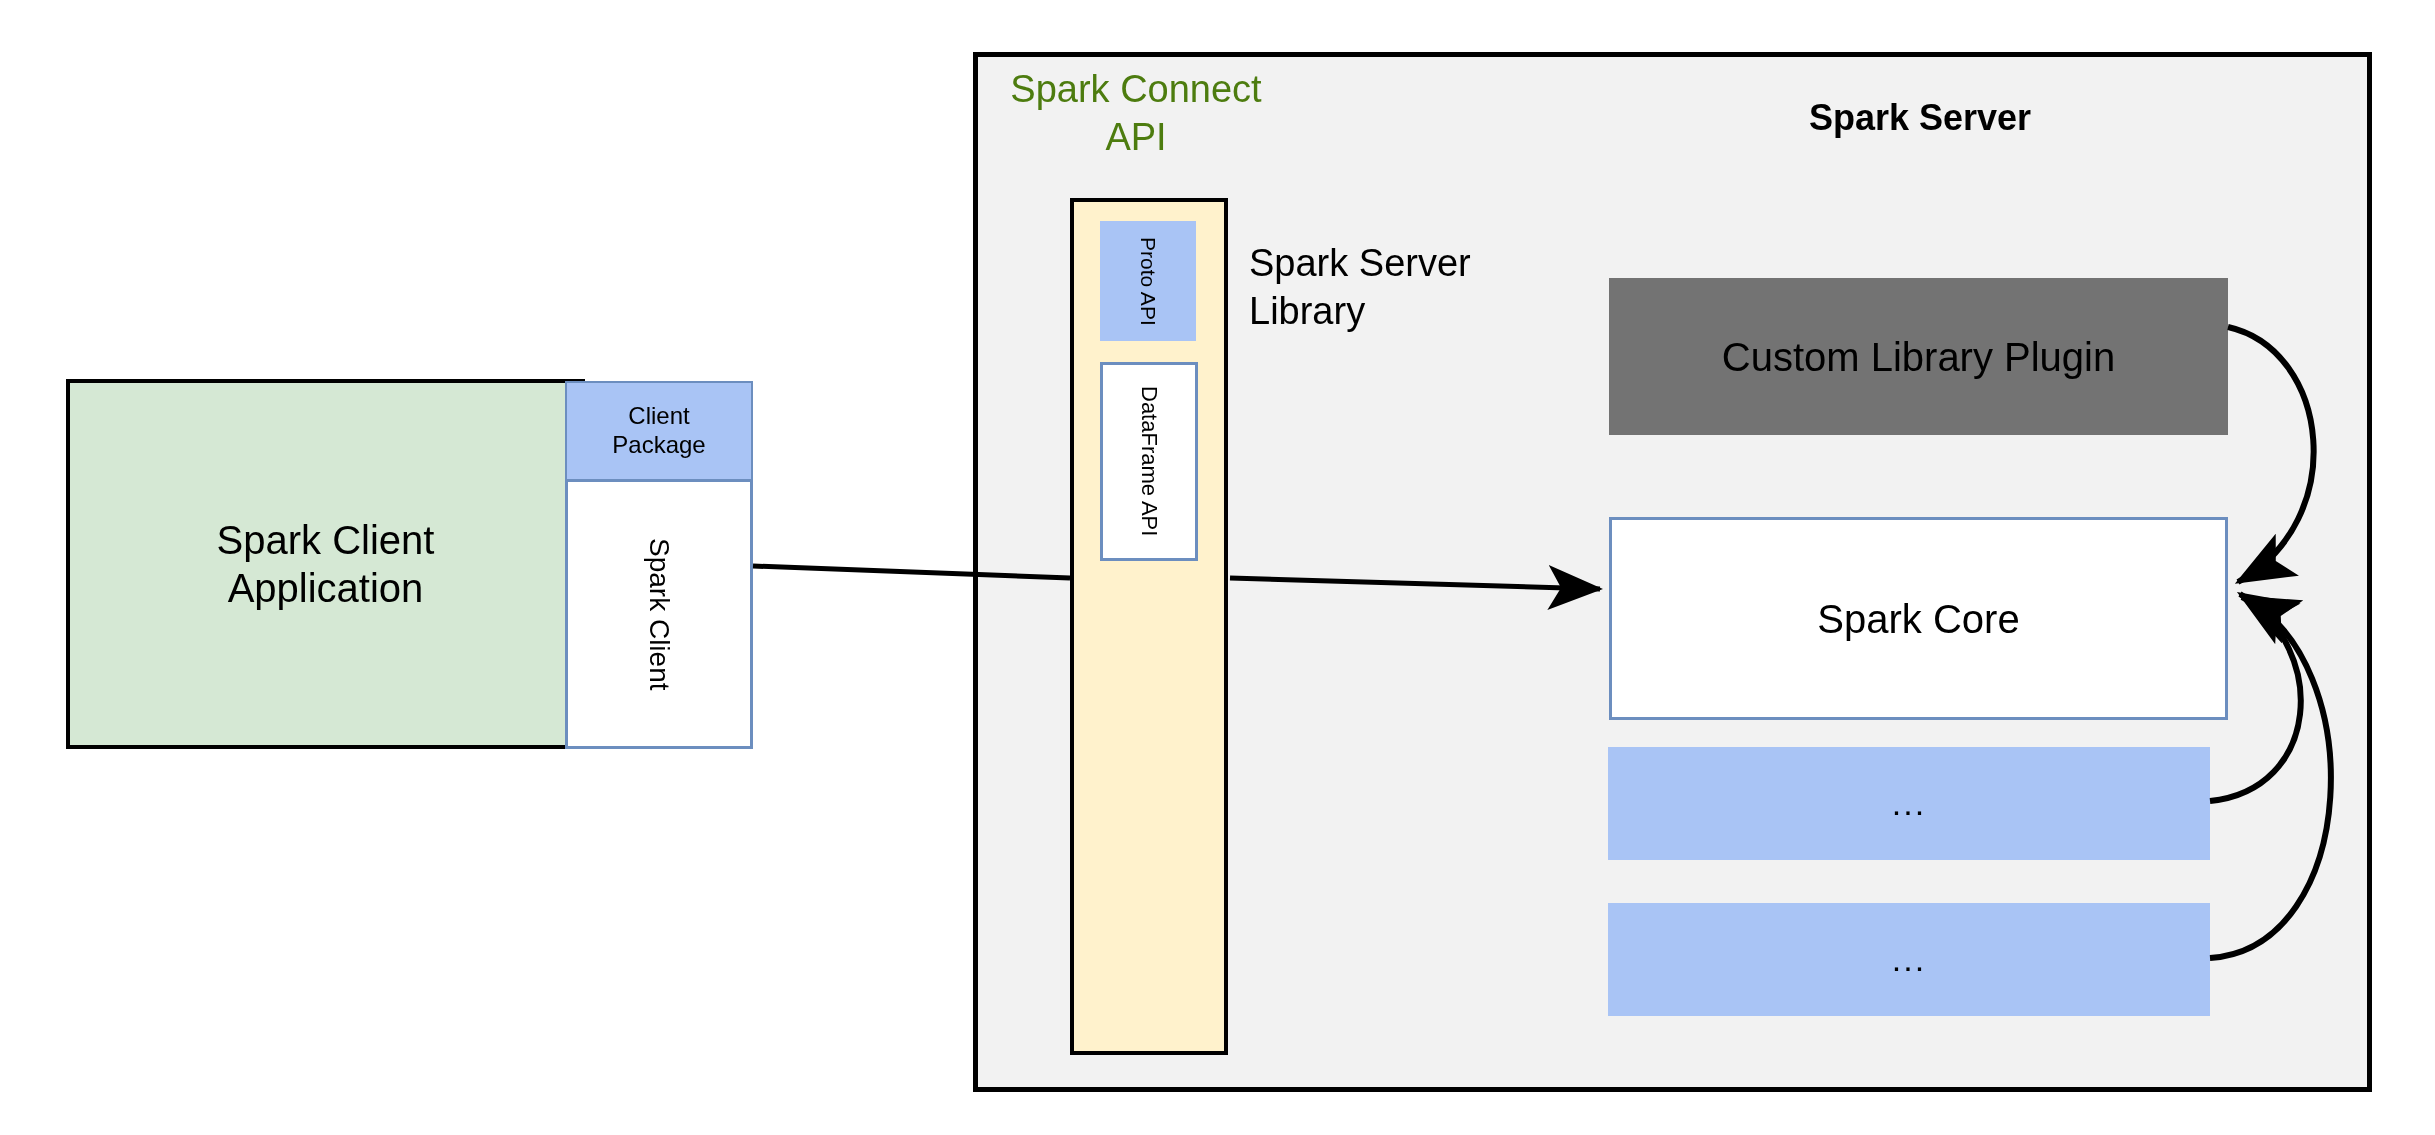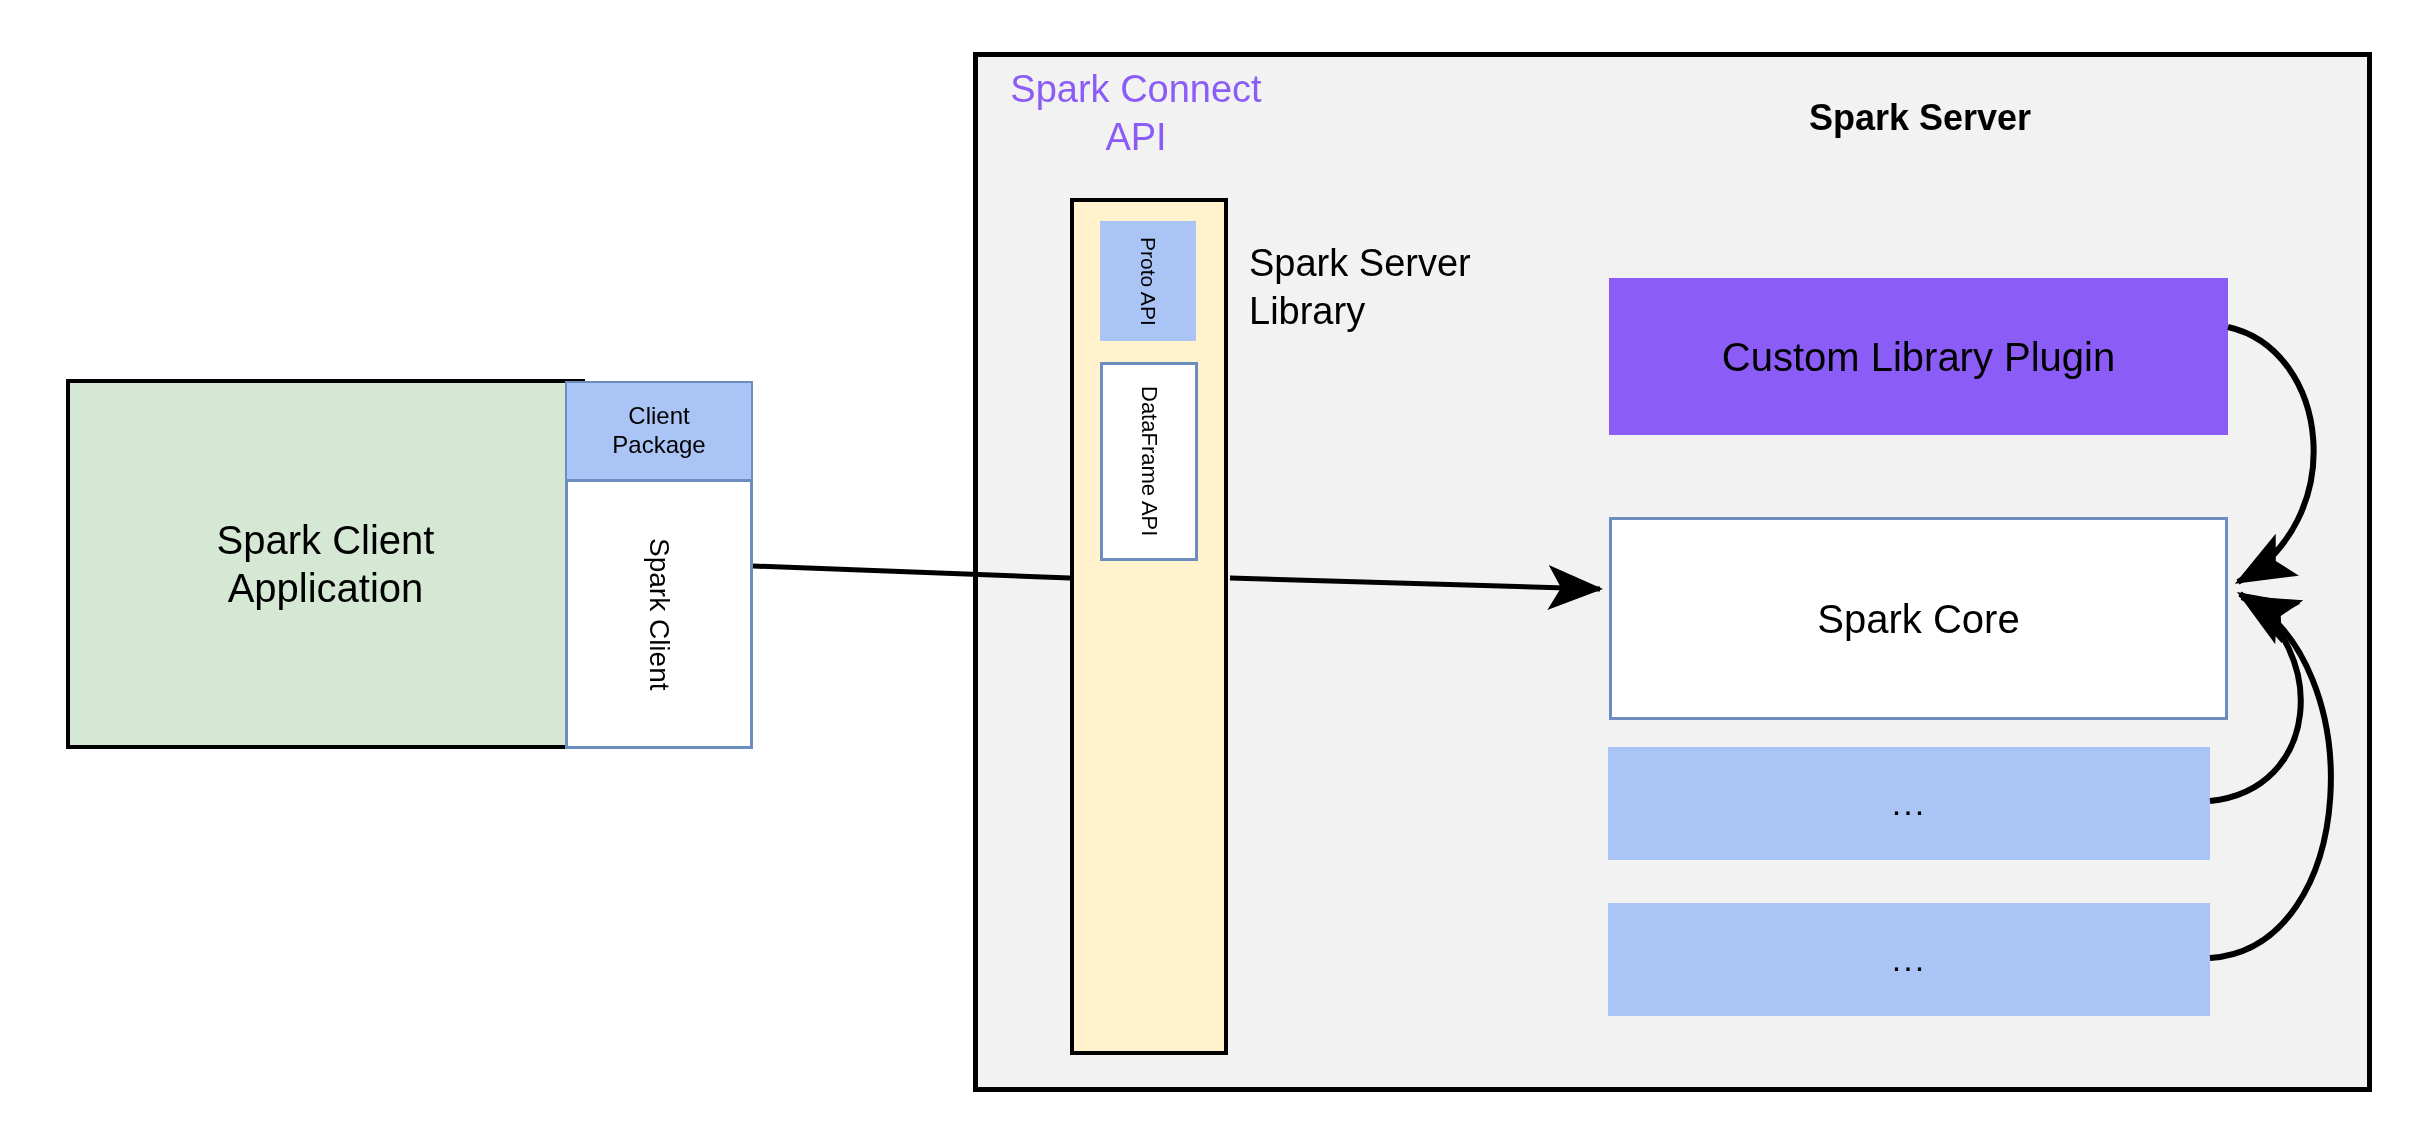--- a/index.html
+++ b/index.html
@@ -87,21 +87,21 @@
     z-index: 1;
   }
 
   #spark-connect-api-title {
     position: absolute;
     left: 1000px;
     top: 66px;
     width: 272px;
     font-size: 38px;
     text-align: center;
-    color: #8b5cf6;
+    color: #4d7c0f;
     line-height: 1.25;
     white-space: pre-line;
     z-index: 3;
   }
 
   #spark-server-title {
     position: absolute;
     left: 1680px;
     top: 97px;
     width: 480px;
@@ -167,21 +167,21 @@
     text-orientation: mixed;
     white-space: nowrap;
   }
 
   
   #custom-library-plugin-box {
     left: 1609px;
     top: 278px;
     width: 619px;
     height: 157px;
-    background: #8b5cf6;
+    background: #737373;
     border: none;
     font-size: 40px;
     z-index: 3;
   }
 
   #spark-core-box {
     left: 1609px;
     top: 481px;
     width: 619px;
     height: 203px;

